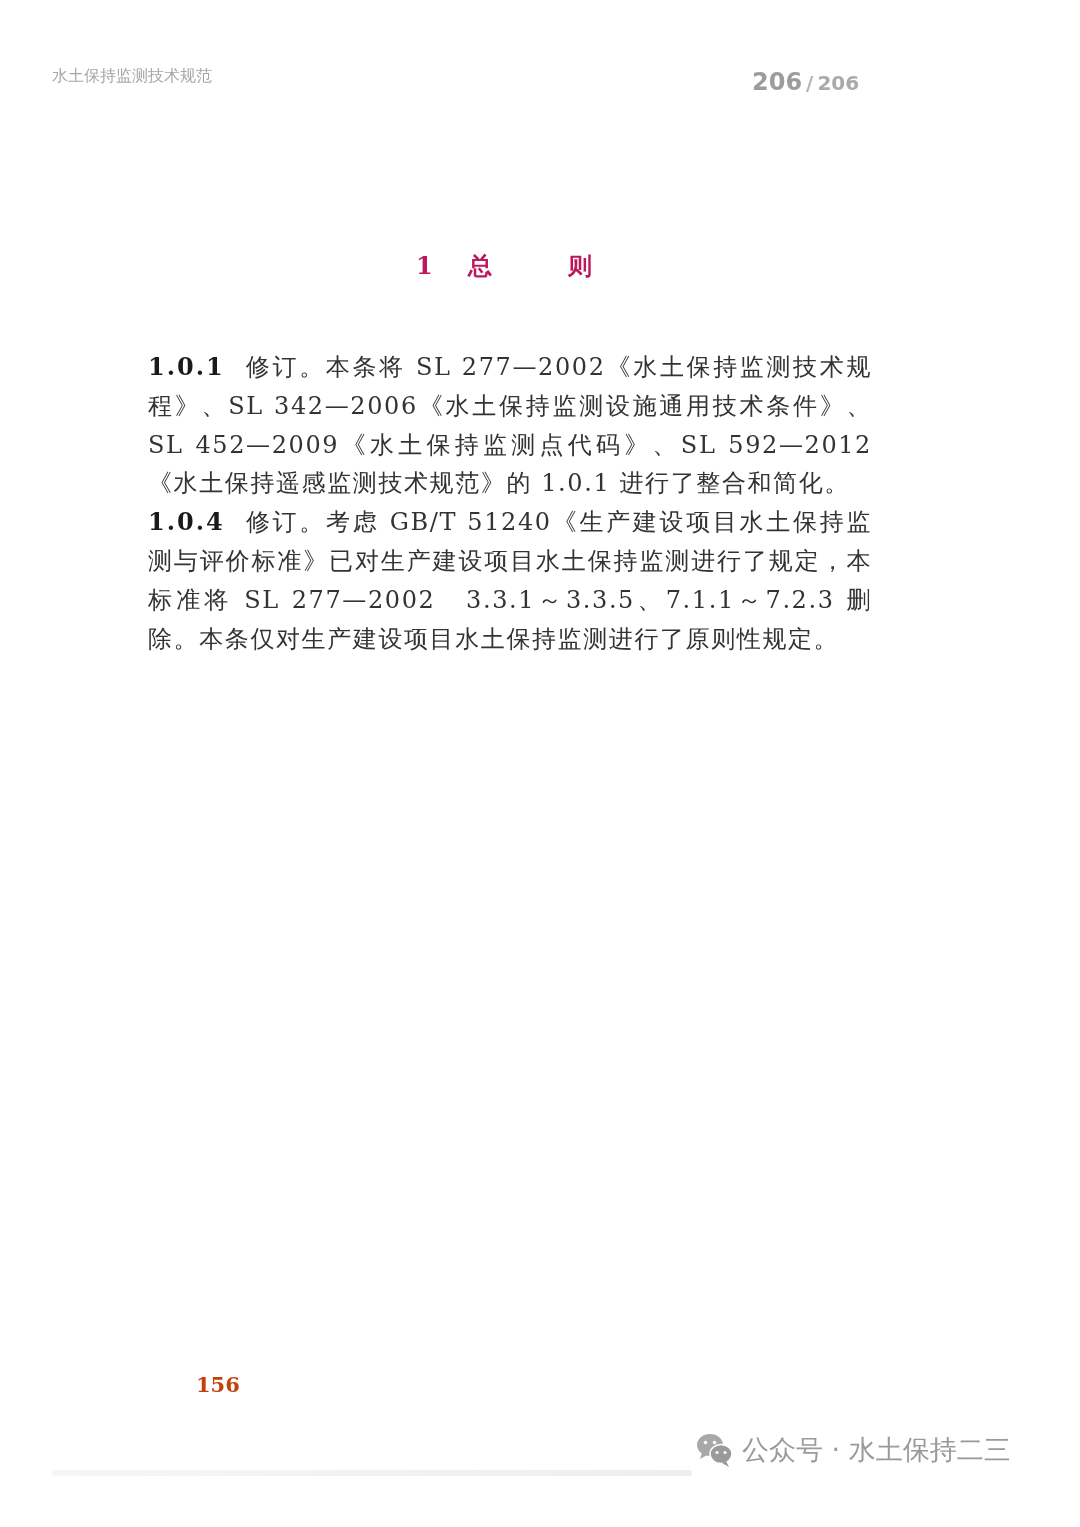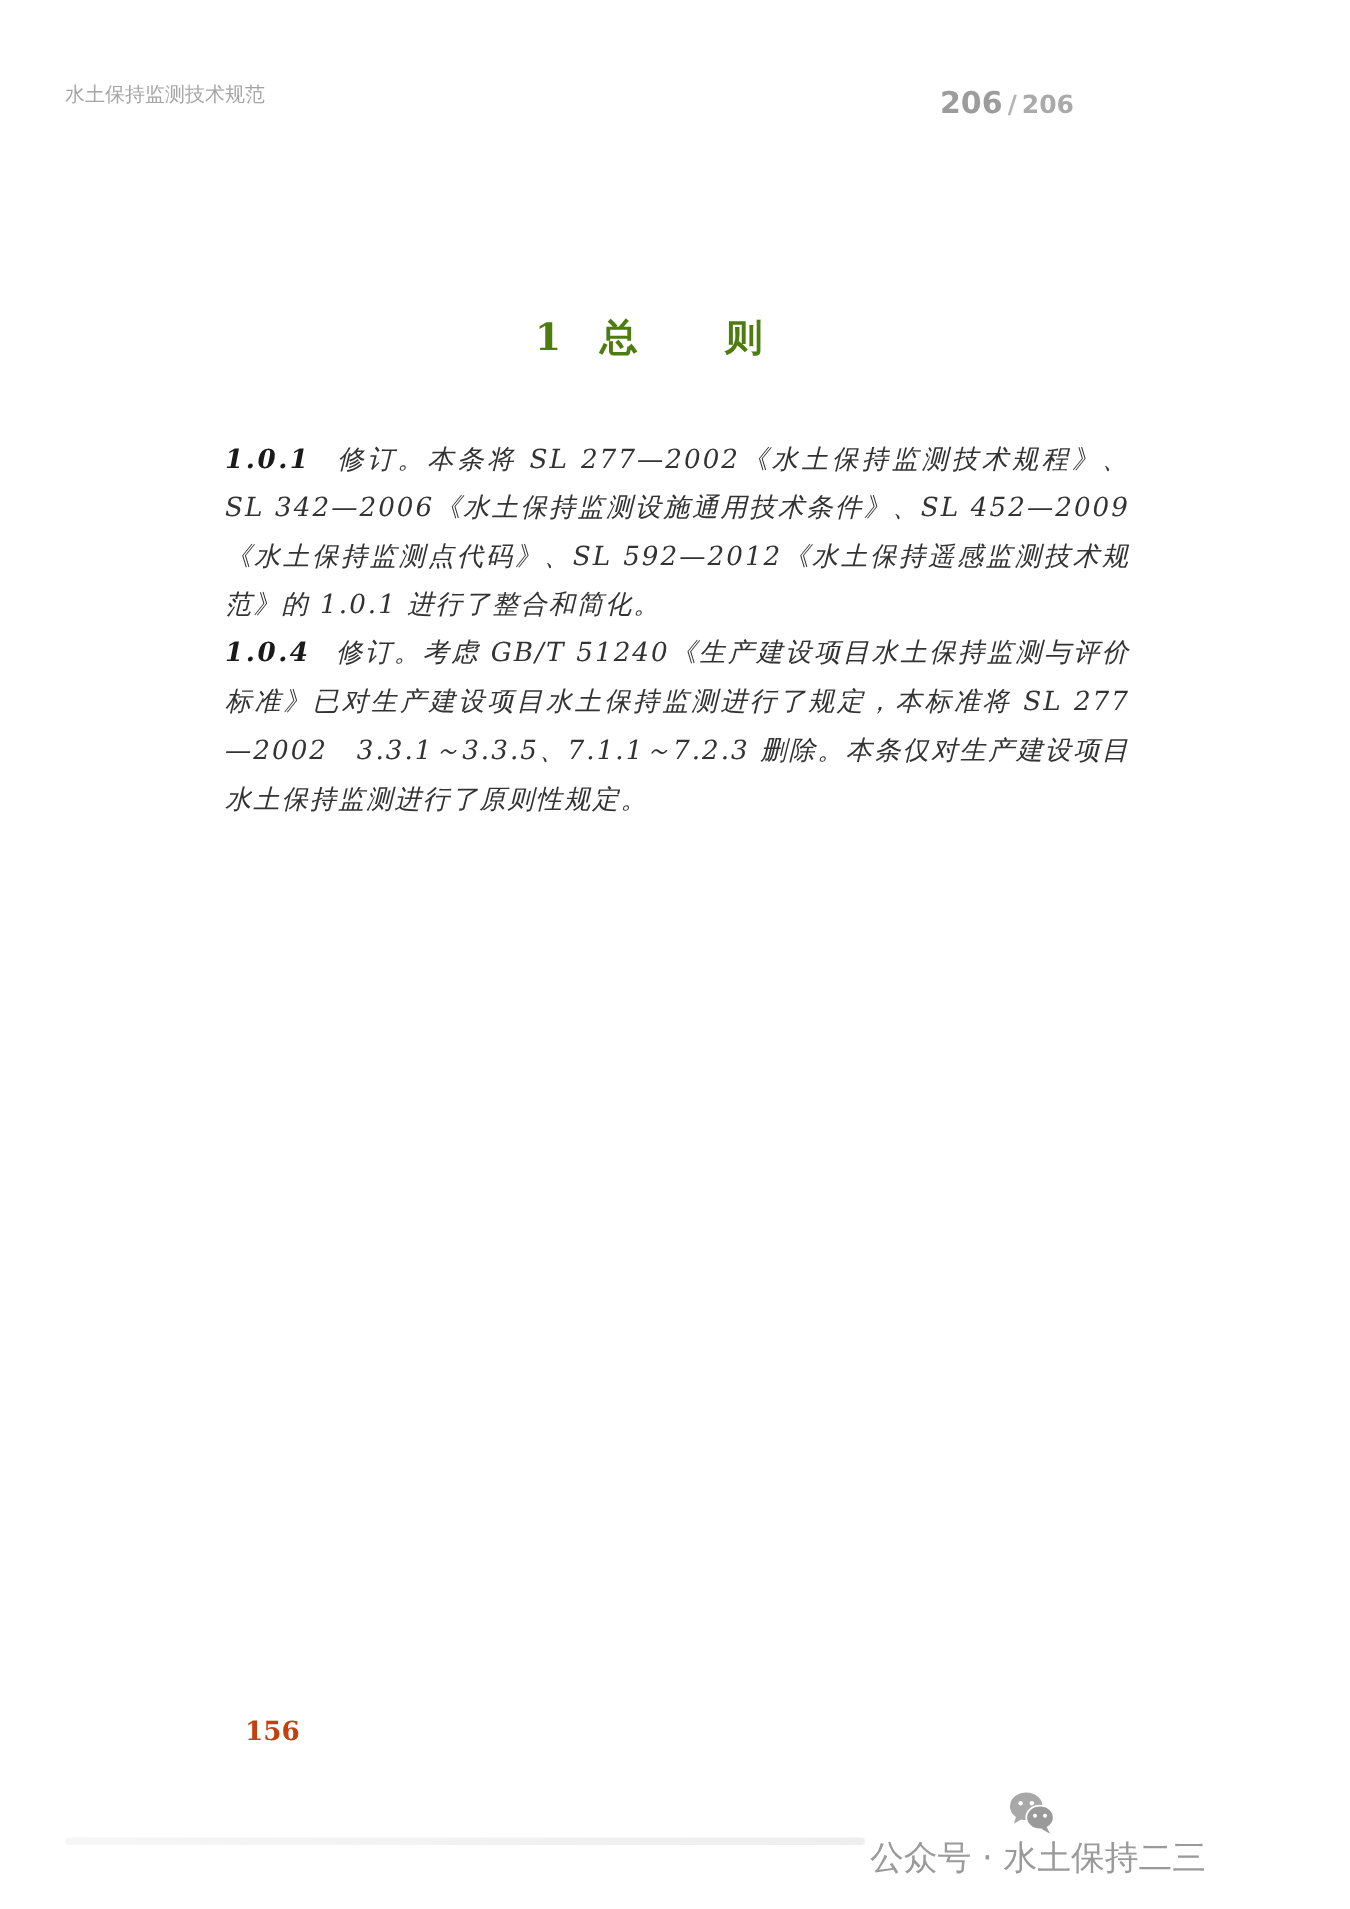--- a/index.html
+++ b/index.html
@@ -41,46 +41,45 @@
       font-size: 20px;
       color: #b5b5b5;
       margin: 0 4px;
     }
     .page-counter .total {
       font-size: 20px;
       color: #aaaaaa;
     }
     .chapter-title {
       position: absolute;
-      left: 428px;
+      left: 416px;
       top: 250px;
-      font-size: 30px;
+      font-size: 24px;
       font-weight: bold;
-      color: #4d7c0f;
+      color: #be185d;
       white-space: nowrap;
     }
     .chapter-title .num {
       display: inline-block;
       width: 52px;
     }
     .chapter-title .w1 {
       display: inline-block;
       width: 100px;
     }
     .body-text {
       position: absolute;
-      left: 180px;
+      left: 148px;
       top: 348px;
       width: 724px;
-      font-size: 21px;
+      font-size: 24px;
       line-height: 38.8px;
       color: #333333;
       letter-spacing: 1.6px;
       text-align: justify;
-      font-style: italic;
     }
     .clause {
       margin: 0;
       padding: 0;
     }
     .clause .cnum {
       font-weight: bold;
       color: #1a1a1a;
       letter-spacing: 2px;
       margin-right: 20px;
@@ -105,21 +104,20 @@
     .watermark {
       position: absolute;
       left: 696px;
       top: 1432px;
       display: flex;
       align-items: center;
       font-family: "DejaVu Sans", "Liberation Sans", sans-serif;
       font-size: 27px;
       color: #9a9a9a;
       white-space: nowrap;
-      flex-direction: column;
     }
     .watermark .wechat {
       width: 38px;
       height: 36px;
       margin-right: 8px;
     }
   </style>
 </head>
 <body>
 

